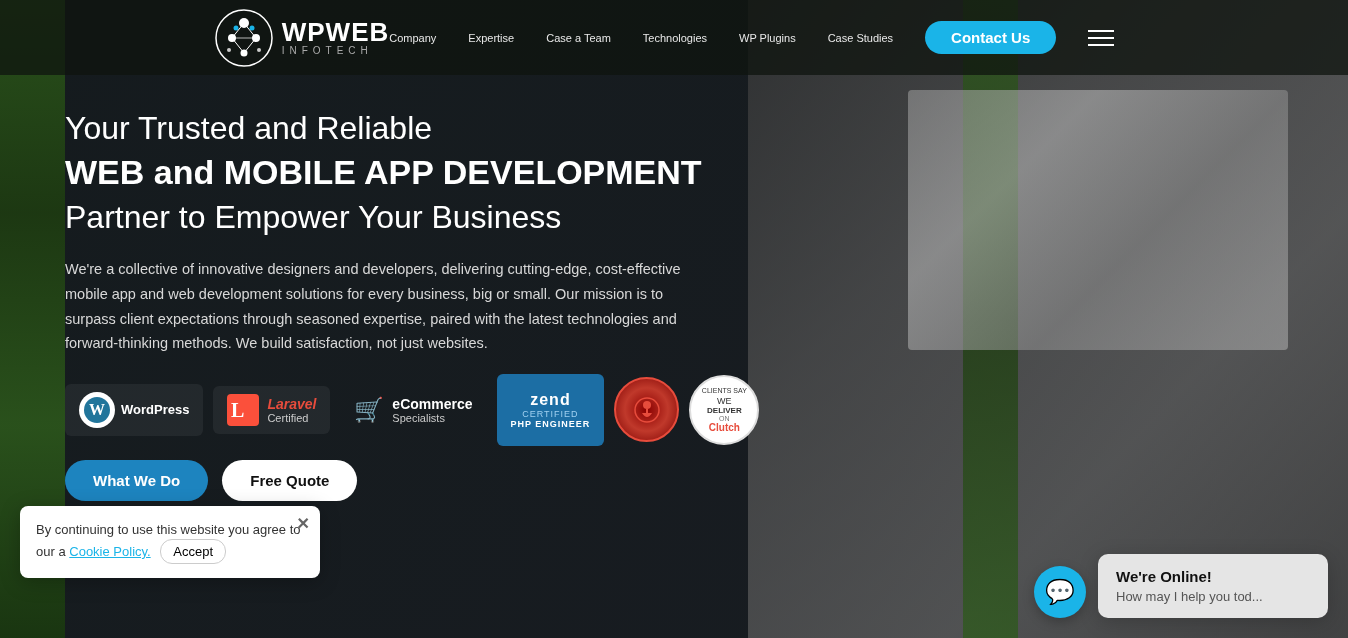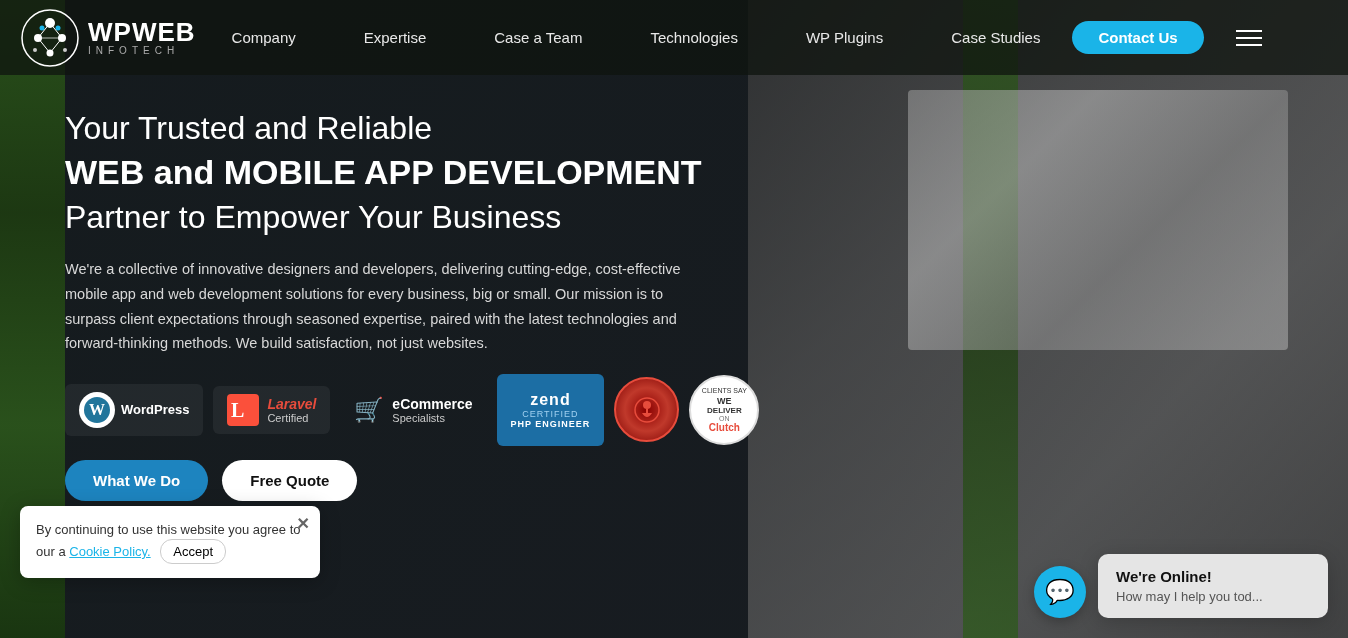--- a/index.html
+++ b/index.html
@@ -48,21 +48,21 @@
       opacity: 0.5;
       z-index: 1;
     }
 
     
     .navbar {
       position: relative;
       z-index: 100;
       display: flex;
       align-items: center;
-      justify-content: flex-start;
+      justify-content: center;
       padding: 10px 40px 10px 20px;
       background: rgba(15,20,15,0.75);
       height: 75px;
     }
     .logo-area {
       display: flex;
       align-items: center;
       gap: 8px;
     }
     .logo-icon {
@@ -87,25 +87,24 @@
       line-height: 1.2;
     }
     .nav-links {
       display: flex;
       align-items: center;
       gap: 32px;
     }
     .nav-link {
       color: #e8e8e8;
       text-decoration: none;
-      font-size: 15px;
+      font-size: 11px;
       font-weight: 500;
       white-space: nowrap;
       cursor: pointer;
-      margin-left: 36px;
     }
     .contact-btn {
       background: #1ab4e8;
       color: #fff;
       border: none;
       border-radius: 30px;
       padding: 8px 26px;
       font-size: 15px;
       font-weight: 700;
       cursor: pointer;
@@ -281,21 +280,21 @@
       text-align: center;
       padding: 6px;
     }
     .clutch-top {
       font-size: 7px;
       color: #333;
       line-height: 1.2;
     }
     .clutch-we {
       font-size: 9px;
-      font-weight: 700;
+      font-weight: 400;
       color: #333;
     }
     .clutch-deliver {
       font-size: 8px;
       font-weight: 700;
       color: #333;
     }
     .clutch-on {
       font-size: 7px;
       color: #777;

